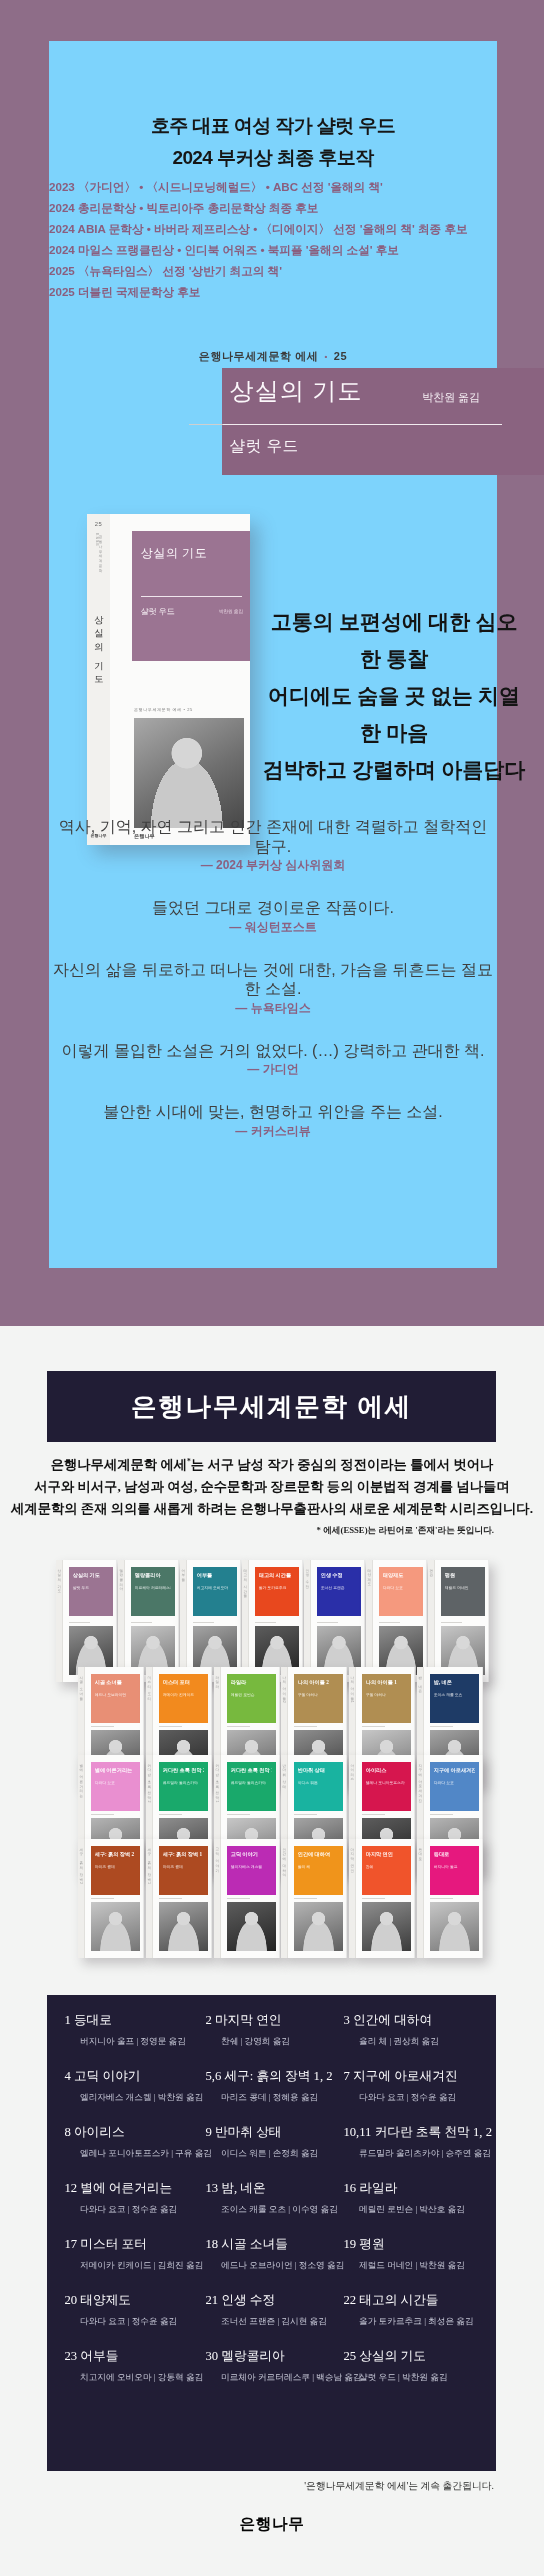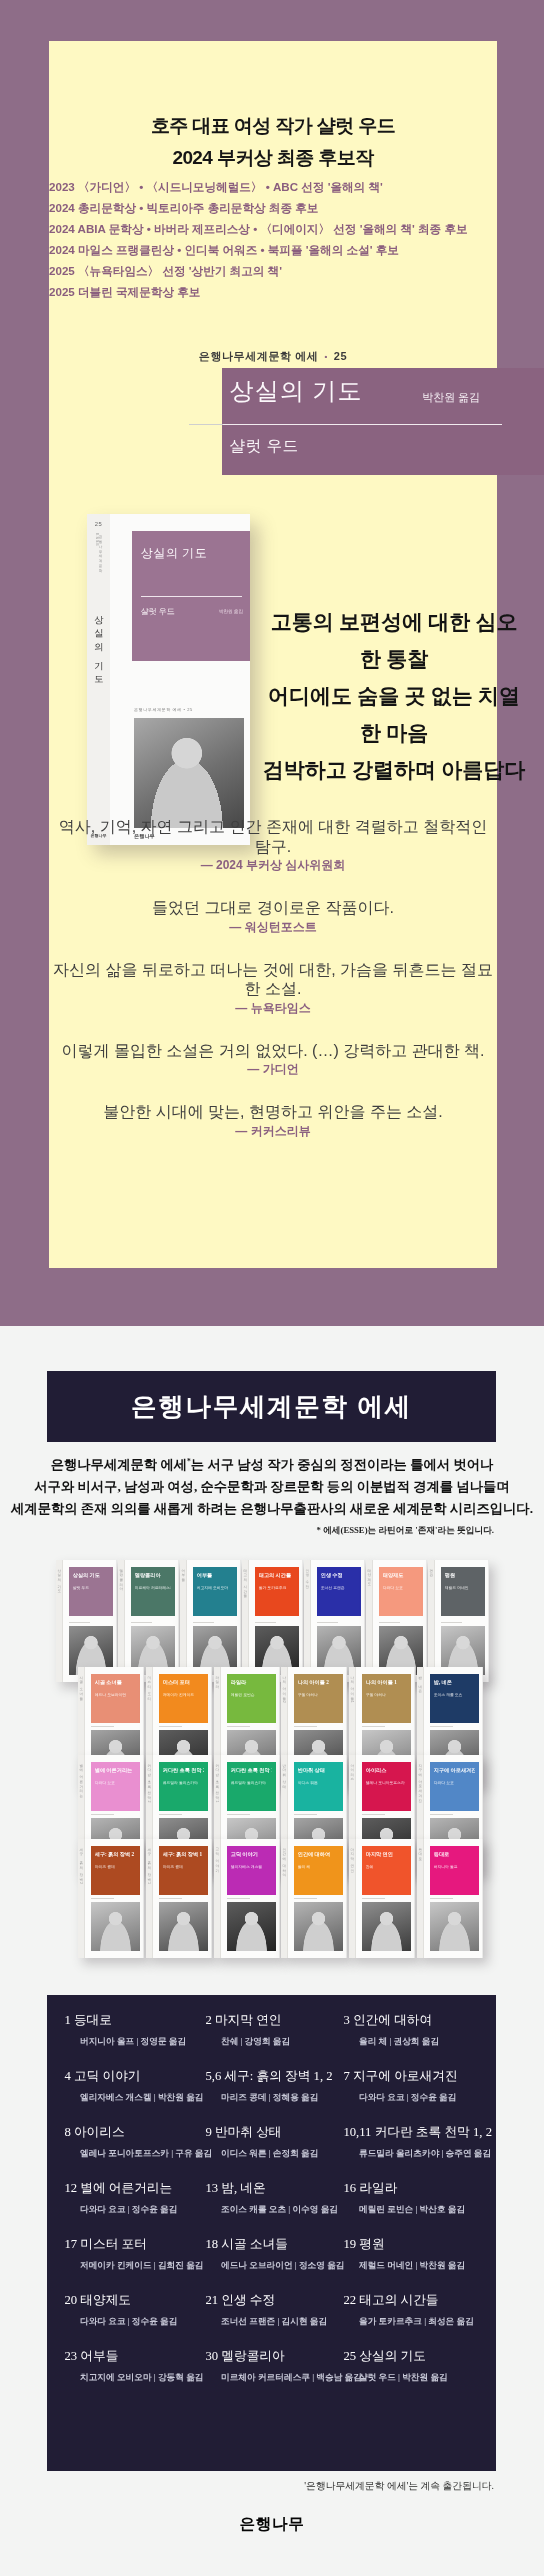--- a/index.html
+++ b/index.html
@@ -1,19 +1,19 @@
 <!DOCTYPE html>
 <html style="font-size:9.3px"><head>
 <meta charset="utf-8">
 <style>
   html,body{margin:0;padding:0;}
   body{width:544px;font-family:"Liberation Sans",sans-serif;-webkit-font-smoothing:antialiased;}
   .page{position:relative;width:544px;height:2576px;background:#F3F4F3;overflow:hidden;}
   .mauve-top{position:absolute;left:0;top:0;width:544px;height:1326px;background:#8E6D88;}
-  .card{position:absolute;left:49px;top:41px;width:448px;height:1227px;background:#fef9c3;}
+  .card{position:absolute;left:49px;top:41px;width:448px;height:1227px;background:#7dd3fc;}
 
   
   .hero-title{position:absolute;top:69px;left:0;right:0;text-align:center;
     font-size:19px;font-weight:800;color:#161616;line-height:32px;letter-spacing:-0.6px;}
   .awards{position:absolute;top:135px;left:0;right:0;
     font-size:11.6px;font-weight:700;color:#8A5E7E;line-height:21px;}
   .series-caption{position:absolute;top:308px;left:0;right:0;text-align:center;
     font-size:11px;font-weight:700;color:#3B3B3B;letter-spacing:0.6px;}
   .series-caption .dot{color:#8A6380;font-size:8px;vertical-align:1.2px;padding:0 2.3px;}
 
@@ -85,21 +85,21 @@
   .mini-caption{position:absolute;left:12.7px;bottom:59px;width:36%;height:1.2px;background:#D6D5D2;}
   .mini-photo{position:absolute;left:12.7px;right:3.5px;bottom:7px;height:49px;}
 
   
   .catalog{position:absolute;left:47px;top:1995px;width:449px;height:476px;background:#211D35;
     box-sizing:border-box;padding:17.4px 0 0 17.4px;display:grid;
     grid-template-columns:141px 138px 152px;grid-auto-rows:56px;}
   .cat-entry{color:#fff;}
   .cat-title{font-family:"Liberation Serif",serif;font-size:12.7px;color:#FDFDFE;white-space:nowrap;}
   .cat-author{margin-top:7px;margin-left:15.6px;font-family:"Liberation Serif",serif;
-    font-size:8.7px;color:#C8C9D8;white-space:nowrap;font-weight:bold;}
+    font-size:8.7px;color:#C8C9D8;white-space:nowrap;}
 
   .footer-note{position:absolute;right:50px;top:2480px;font-family:"Liberation Serif",serif;
     font-size:9.8px;color:#2B2B2B;}
   .pub-logo{position:absolute;left:0;right:0;top:2514px;text-align:center;
     font-size:15.6px;font-weight:900;color:#050505;letter-spacing:0.6px;}
 </style>
 </head>
 <body>
 
 <div class="page">

